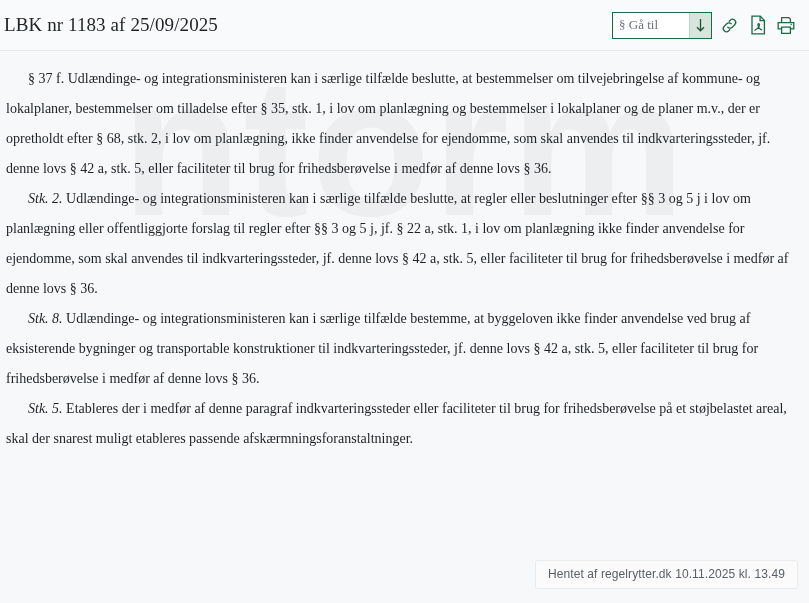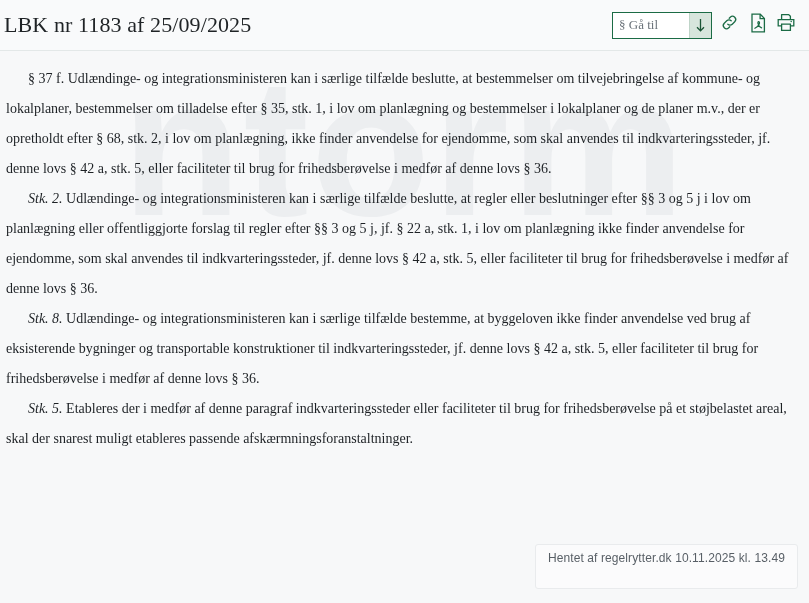--- a/index.html
+++ b/index.html
@@ -49,29 +49,30 @@
     height: 51px;
     box-sizing: border-box;
     background: #f9fafb;
     border-bottom: 1px solid #e3e8e8;
     display: flex;
     align-items: center;
     padding: 0 13px 0 4px;
   }
   #doc-title {
     font-family: "Liberation Serif", "DejaVu Serif", serif;
-    font-size: 22px;
+    font-size: 19px;
     font-weight: 400;
     color: #1f2326;
     white-space: nowrap;
     letter-spacing: 0.1px;
   }
   #header-tools {
     margin-left: auto;
     display: flex;
+    align-items: center;
     gap: 7px;
   }
 
   
   .goto-combo {
     display: flex;
     align-items: stretch;
     height: 27px;
     border: 1.4px solid #1b6b45;
     background: #ffffff;
@@ -136,21 +137,21 @@
 
   
   #footer-badge {
     position: absolute;
     right: 11px;
     bottom: 14px;
     z-index: 4;
     background: #fbfbfc;
     border: 1px solid #e9ebed;
     border-radius: 3px;
-    padding: 6px 12px 23px 12px;
+    padding: 6px 12px 7px 12px;
     font-family: "Liberation Sans", "DejaVu Sans", sans-serif;
     font-size: 12px;
     color: #585f66;
     white-space: nowrap;
     letter-spacing: 0.1px;
   }
 </style>
 </head>
 <body>
 

